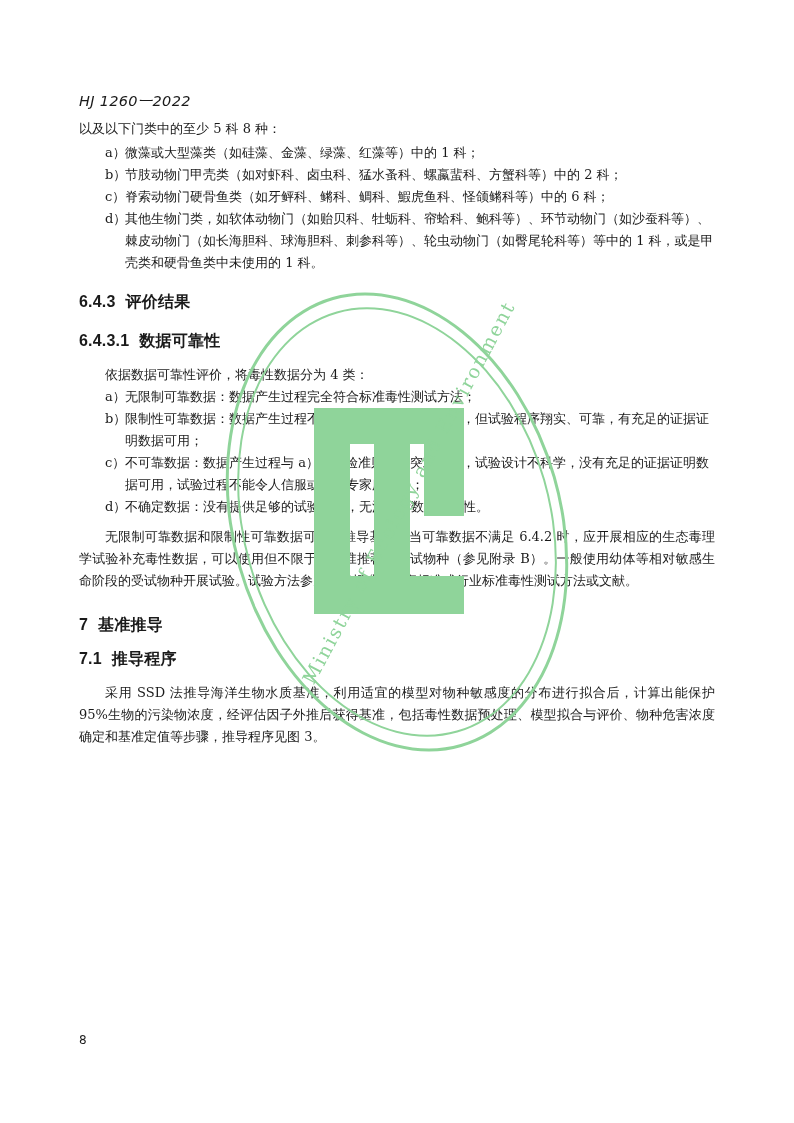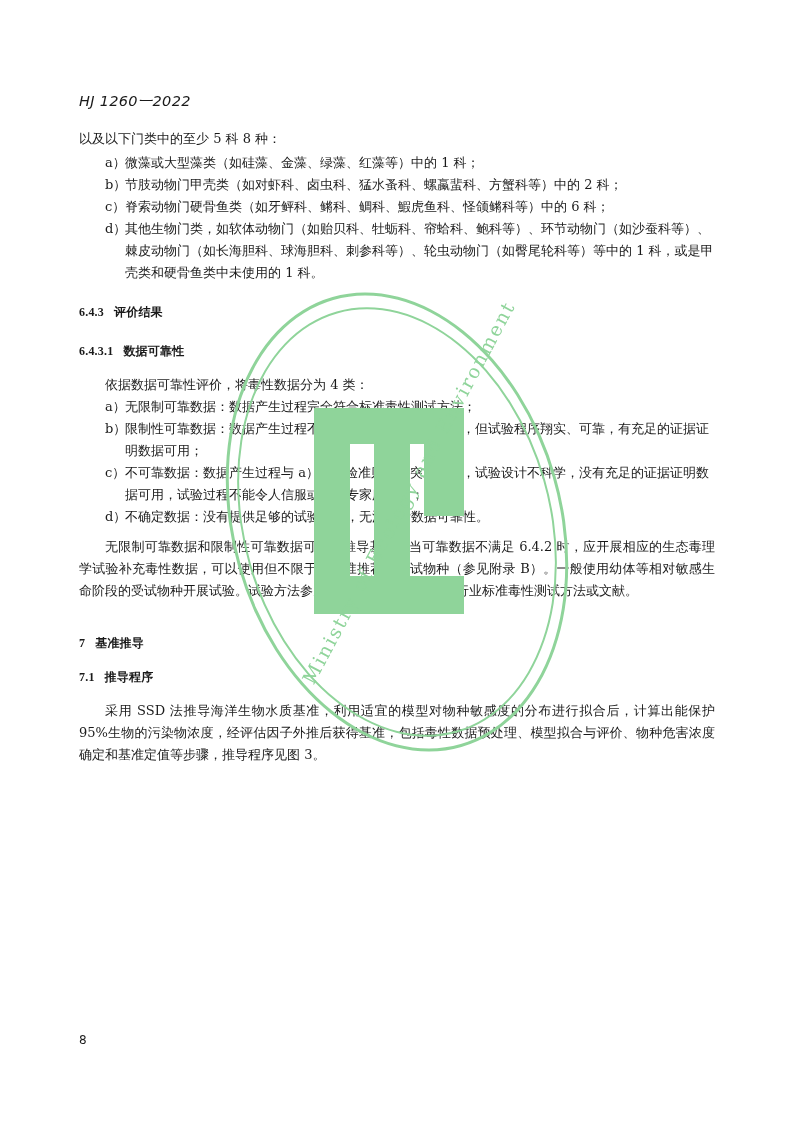--- a/index.html
+++ b/index.html
@@ -78,21 +78,21 @@
     left: 79px;
     top: 92px;
     font-size: 14.5px;
     font-family: "DejaVu Sans", "Liberation Sans", sans-serif;
     letter-spacing: 0.3px;
     font-style: italic;
   }
   .body {
     position: absolute;
     left: 79px;
-    top: 128px;
+    top: 118px;
     width: 636px;
     font-size: 13px;
     line-height: 22px;
     font-family: "DejaVu Serif", "Liberation Serif", serif;
   }
   p { margin: 0; }
   .lead { margin-bottom: 2px; }
   .list {
     margin: 0;
     padding: 0;
@@ -107,22 +107,22 @@
     flex: 0 0 46px;
     padding-left: 26px;
     box-sizing: border-box;
   }
   .li .txt {
     flex: 1 1 auto;
   }
   .sect {
     margin-top: 17px;
     margin-bottom: 12px;
-    font-family: Liberation Serif, serif;
-    font-size: 12px;
+    font-family: Liberation Sans, sans-serif;
+    font-size: 16px;
     font-weight: bold;
     letter-spacing: 0.2px;
   }
   .sect .num { margin-right: 10px; font-weight: bold; }
   .para {
     text-indent: 26px;
     margin-top: 8px;
     text-align: justify;
   }
   .para.noindent { text-indent: 0; }
@@ -202,21 +202,21 @@
       </div>
       <div class="li">
         <span class="mark">d）</span>
         <span class="txt">不确定数据：没有提供足够的试验细节，无法判断数据可靠性。</span>
       </div>
     </div>
 
 
     <p class="para">无限制可靠数据和限制性可靠数据可用于推导基准，当可靠数据不满足 6.4.2 时，应开展相应的生态毒理学试验补充毒性数据，可以使用但不限于本标准推荐的受试物种（参见附录 B）。一般使用幼体等相对敏感生命阶段的受试物种开展试验。试验方法参见国际标准、国家标准或行业标准毒性测试方法或文献。</p>
 
-    <div class="sect" style="margin-top:30px;">
+    <div class="sect" style="margin-top:22px;">
       <span class="num">7</span><span>基准推导</span>
     </div>
 
     <div class="sect" style="margin-top:4px;">
       <span class="num">7.1</span><span>推导程序</span>
     </div>
 
     <p class="para">采用 SSD 法推导海洋生物水质基准，利用适宜的模型对物种敏感度的分布进行拟合后，计算出能保护 95%生物的污染物浓度，经评估因子外推后获得基准，包括毒性数据预处理、模型拟合与评价、物种危害浓度确定和基准定值等步骤，推导程序见图 3。</p>
 
   </div>

